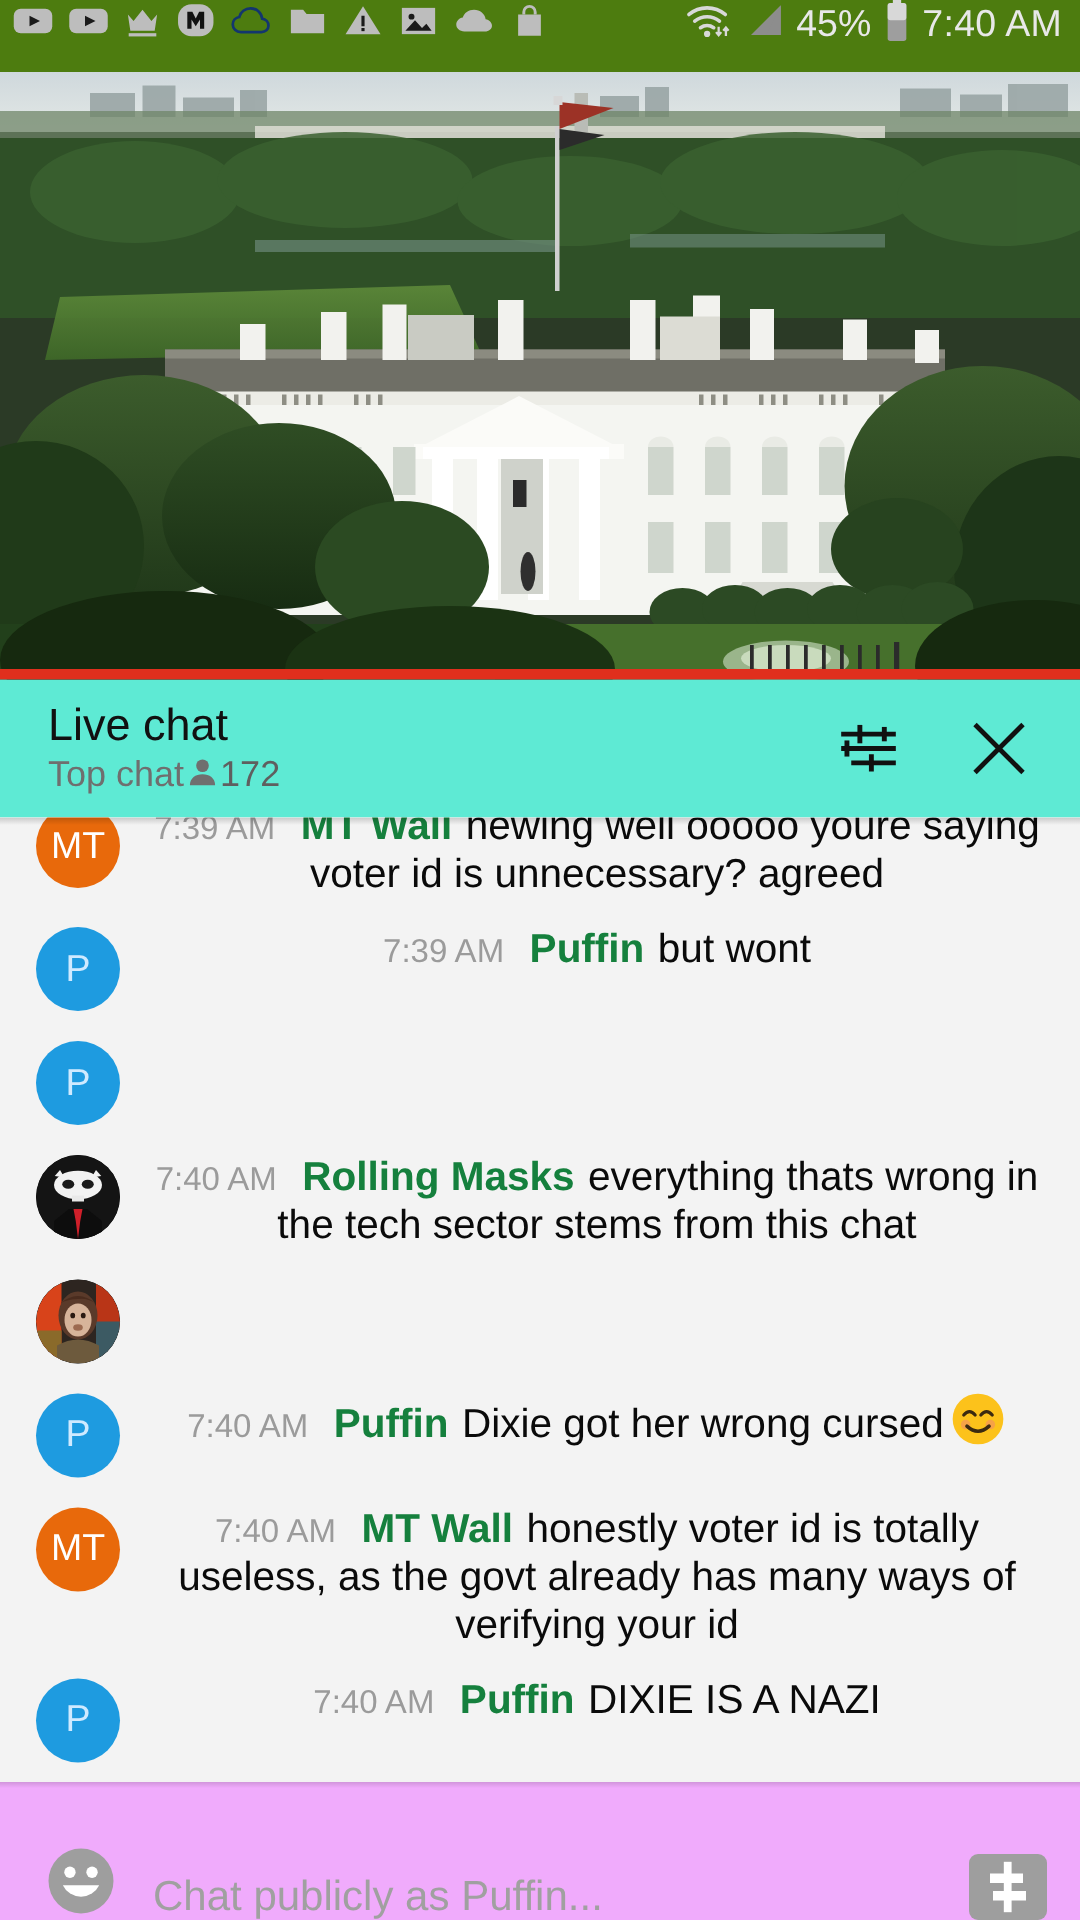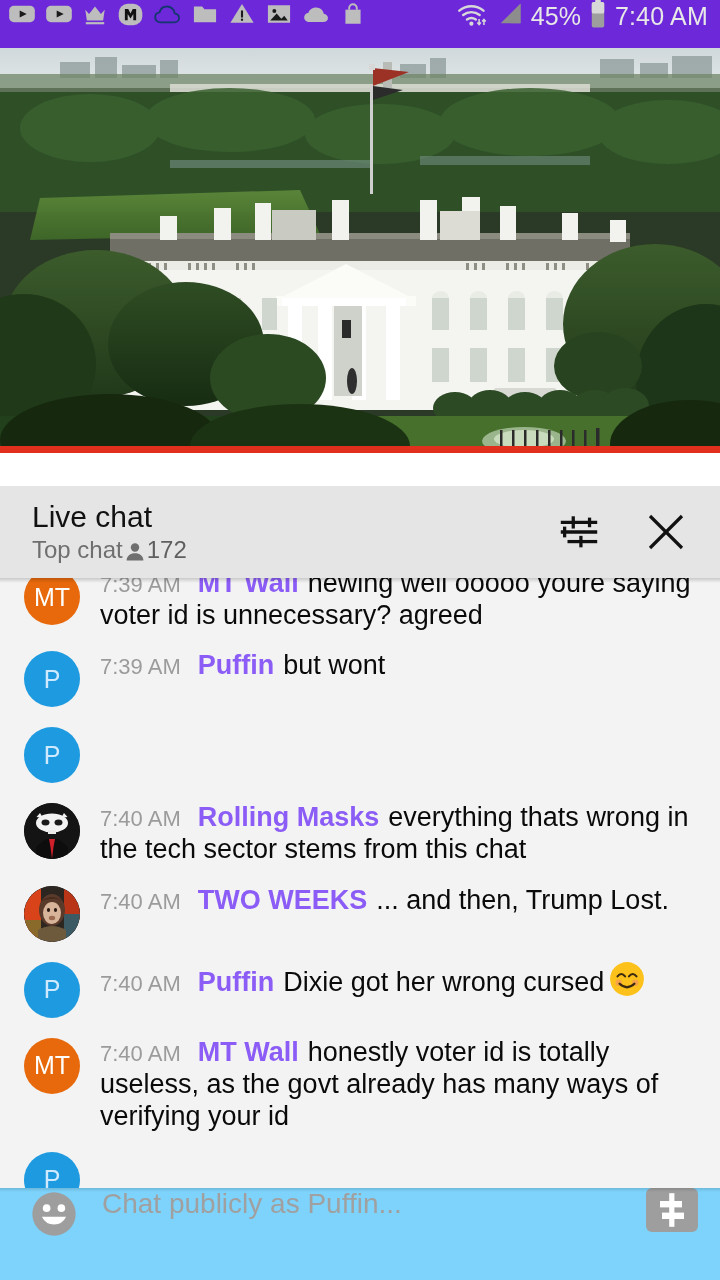--- a/index.html
+++ b/index.html
@@ -6,52 +6,52 @@
   html,body { width:720px; height:1280px; }
   body {
     font-family: "Liberation Sans", sans-serif;
     background:#ffffff;
     overflow:hidden;
   }
   #app { position:relative; width:720px; height:1280px; display:flex; flex-direction:column; }
 
   
   .statusbar {
-    height:48px; background:#6d28d9; flex:0 0 48px;
+    height:48px; background:#4d7c0f; flex:0 0 48px;
     display:flex; align-items:center; justify-content:space-between;
     padding:0 12px 16px 8px; color:#d8d8d8;
   }
   .sb-left { display:flex; align-items:center; gap:9px; }
   .sb-right { display:flex; align-items:center; gap:7px; }
   .sb-ico { display:block; }
   .sb-text { font-size:25px; color:#e8e8e8; letter-spacing:.2px; }
   .sb-pct { font-size:25px; color:#e8e8e8; }
 
   
   .video-wrap { position:relative; flex:0 0 405px; height:405px; overflow:hidden; background:#2b3a26; }
   .video-wrap svg { display:block; width:720px; height:405px; }
   .progress { position:absolute; left:0; bottom:0; width:720px; height:7px; background:#e02f1d; }
 
   
   .chat-header {
-    flex:0 0 92px; background:#e5e5e5; display:flex; align-items:center;
-    padding:0 22px 0 32px; justify-content:space-between;margin-top:33px;
+    flex:0 0 92px; background:#5eead4; display:flex; align-items:center;
+    padding:0 22px 0 32px; justify-content:space-between;
   }
   .ch-left { display:flex; flex-direction:column; justify-content:center; gap:2px; }
   .ch-title { font-size:30px; color:#111; font-weight:400; line-height:1.12; }
-  .ch-sub { display:flex; align-items:flex-end; }
+  .ch-sub { display:flex; align-items:flex-start; }
   .ch-subtext { font-size:24px; color:#6f6f6f; }
   .ch-count { font-size:24px; color:#5f5f5f; }
   .ch-right { display:flex; align-items:center; gap:40px; padding-right:8px; }
   .icon-btn { display:flex; align-items:center; justify-content:center; cursor:pointer; }
 
   
   .chat-list {
     flex:1 1 auto; background:#f3f3f3; position:relative;
-    overflow:hidden; padding-top:8px;
+    overflow:hidden; padding-top:8px;text-align:center;
   }
   .chat-list::before{
     content:""; position:absolute; top:0; left:0; right:0; height:5px;
     background:linear-gradient(to bottom, rgba(0,0,0,.17), rgba(0,0,0,0));
     z-index:5;
   }
   .msg {
     display:flex; align-items:flex-start; gap:0;
     padding:9px 24px 9px 24px;
   }
@@ -64,26 +64,26 @@
   }
   .avatar.letter-mt { background:#e8690b; }
   .avatar.letter-p  { background:#1e9be0; color:#cfeaff; }
   .avatar.img { background:#141414; }
   .avatar svg { width:56px; height:56px; display:block; }
   .msg-body {
     flex:1 1 auto; padding-left:20px; font-size:27px; line-height:1.19;
     color:#0a0a0a; word-wrap:break-word;
   }
   .ts { color:#9b9b9b; font-size:22px; margin-right:0; }
-  .author { color:#8b5cf6; font-weight:700; margin-right:9px;margin-left:17px; }
+  .author { color:#15803d; font-weight:700; margin-right:9px;margin-left:17px; }
   .emoji-svg { display:inline-block; vertical-align:-7px; margin-left:4px; }
 
   
   .input-bar {
-    flex:0 0 92px; background:#7dd3fc; display:flex; align-items:flex-start;
+    flex:0 0 92px; background:#f0abfc; display:flex; align-items:flex-end;
     padding:0 22px 0 28px; gap:22px; position:relative;
   }
   .input-bar::before{
     content:""; position:absolute; top:0; left:0; right:0; height:4px;
     background:linear-gradient(to bottom, rgba(0,0,0,.13), rgba(0,0,0,0));
   }
   .emoji-btn { flex:0 0 auto; display:flex; align-items:center; }
   .chat-input {
     flex:1 1 auto; border:none; outline:none; background:transparent;
     font-family:"Liberation Sans", sans-serif; font-size:28px; color:#333;
@@ -501,23 +501,20 @@
             <ellipse cx="28" cy="24" rx="13" ry="16" fill="#5a3a2a"></ellipse>
             <ellipse cx="28" cy="27" rx="9" ry="11" fill="#d7b49a"></ellipse>
             <ellipse cx="24.5" cy="24" rx="1.6" ry="1.9" fill="#2a1a12"></ellipse>
             <ellipse cx="31.5" cy="24" rx="1.6" ry="1.9" fill="#2a1a12"></ellipse>
             <ellipse cx="28" cy="32" rx="3.2" ry="2.2" fill="#9c6a50"></ellipse>
             <path d="M16 16 q12 -10 24 0 q-6 -4 -12 -3 q-7 0 -12 3 Z" fill="#4a2c1e"></path>
             <path d="M14 44 q14 -8 28 0 l0 12 l-28 0 Z" fill="#6d5a3d"></path>
           </g>
         </svg>
       </div>
-      <div class="msg-body">
-        <span class="ts">7:40 AM</span><span class="author">TWO WEEKS</span><span>... and then, Trump Lost.</span>
-      </div>
     </div>
 
     <div class="msg">
       <div class="avatar letter-p">
           <span>P</span>
         </div>
       <div class="msg-body">
         <span class="ts">7:40 AM</span><span class="author">Puffin</span><span>Dixie got her wrong cursed</span><span class="emoji-svg">
           <svg width="38" height="38" viewBox="0 0 36 36">
             <circle cx="18" cy="18" r="16" fill="#fcc21b"></circle>
@@ -537,20 +534,23 @@
         </div>
       <div class="msg-body">
         <span class="ts">7:40 AM</span><span class="author">MT Wall</span><span>honestly voter id is totally useless, as the govt already has many ways of verifying your id</span>
       </div>
     </div>
 
     <div class="msg">
       <div class="avatar letter-p">
           <span>P</span>
         </div>
+      <div class="msg-body">
+        <span class="ts">7:40 AM</span><span class="author">Puffin</span><span>DIXIE IS A NAZI</span>
+      </div>
     </div>
 
   </div>
 
   <div class="input-bar">
     <span class="emoji-btn">
       <svg width="52" height="52" viewBox="0 0 24 24">
         <circle cx="12" cy="12" r="10" fill="#9e9e9e"></circle>
         <circle cx="8.6" cy="9.3" r="1.75" fill="#fff"></circle>
         <circle cx="15.4" cy="9.3" r="1.75" fill="#fff"></circle>

